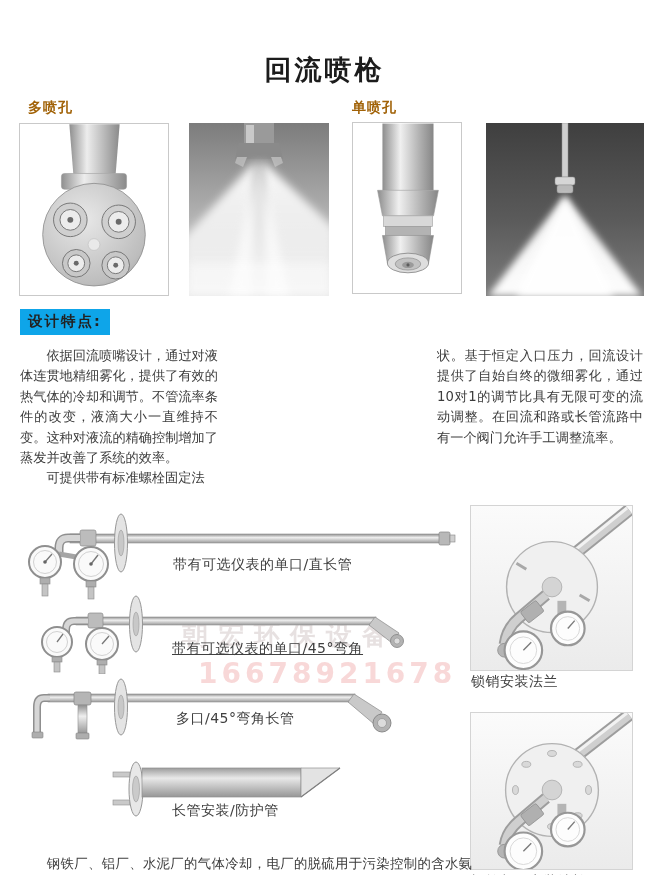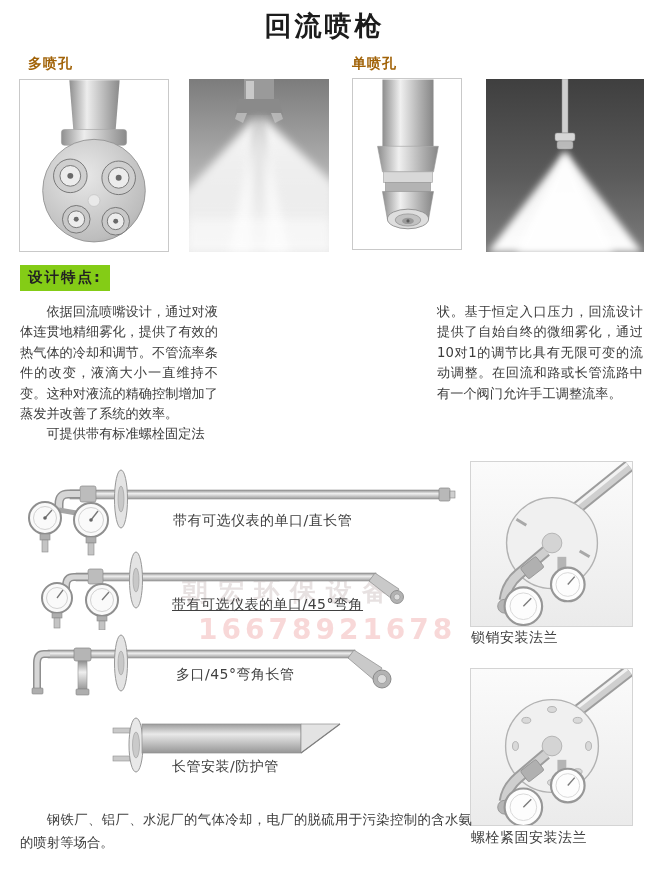--- a/index.html
+++ b/index.html
@@ -3,35 +3,35 @@
 <meta charset="utf-8">
 <style>
   * { margin:0; padding:0; box-sizing:border-box; }
   html,body { background:#ffffff; }
   .page {
     position:relative; width:649px; height:875px; margin:0 auto;
     background:#ffffff; overflow:hidden;
     font-family:"DejaVu Sans","Liberation Sans",sans-serif;
     color:#3a3a3a;
   }
-  .abs { position:absolute; }
+  .abs { position:absolute;margin-top:44px; }
   .page-title {
     left:0; right:0; top:8px; text-align:center;
     font-size:27px; font-weight:800; letter-spacing:3px; color:#1c1c1c;
   }
   .variant-label {
     font-size:14px; font-weight:600; color:#a16207; letter-spacing:1px;
   }
   .photo {
     overflow:hidden; background:#fff;
   }
   .photo.framed { border:1px solid #c9c9c9; }
   .photo svg { display:block; width:100%; height:100%; }
   .badge {
-    display:inline-block; background:#84cc16; color:#222;
+    display:inline-block; background:#0ea5e9; color:#222;
     font-size:14.5px; font-weight:700; letter-spacing:2px;
     padding:3px 8px 4px 8px;
   }
   .bodycol {
     font-size:13.2px; line-height:20.4px; text-align:justify; color:#3c3c3c;
   }
   .bodycol p.indent { text-indent:2em; }
   .caption {
     font-size:14px; color:#404040; white-space:nowrap; letter-spacing:0.5px;
   }

